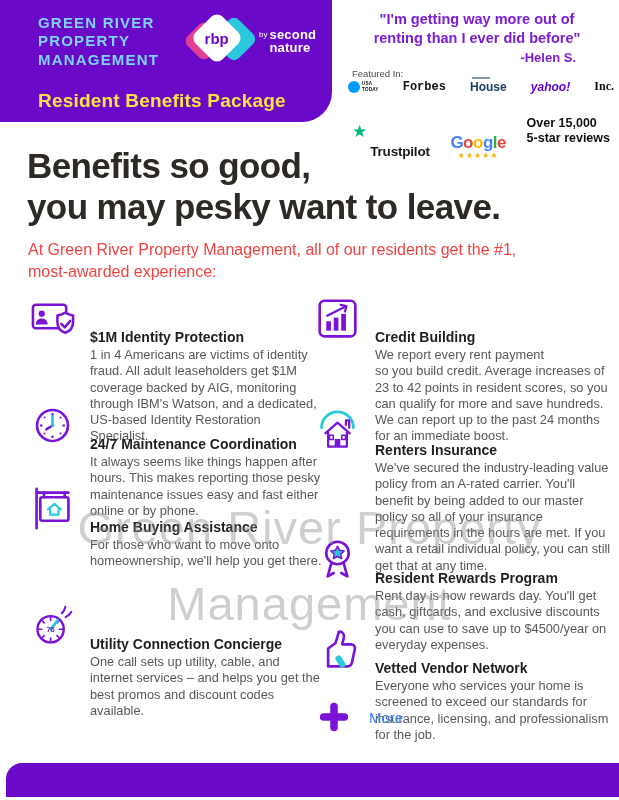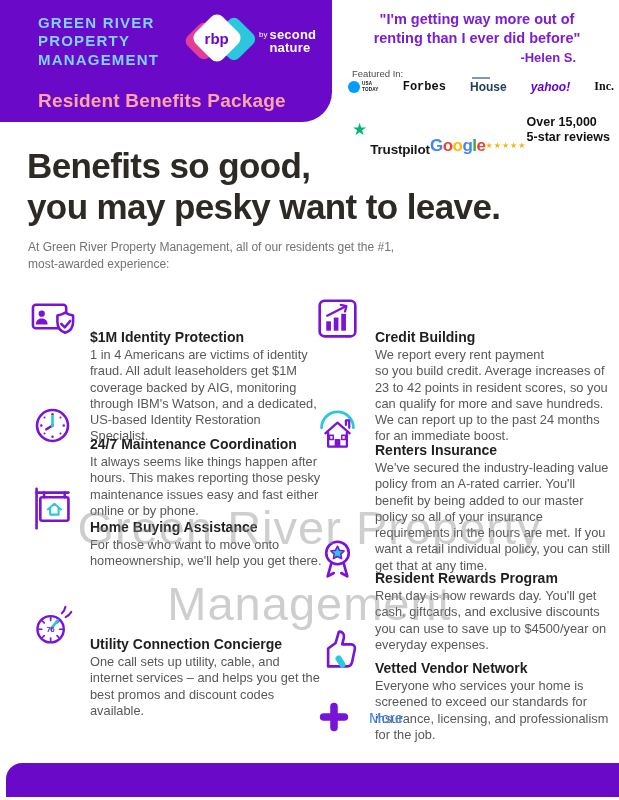--- a/index.html
+++ b/index.html
@@ -2,21 +2,21 @@
 <html><head>
 <meta charset="utf-8">
 <style>
   html,body{margin:0;padding:0;}
   body{background:#e8e8e8;font-family:"Liberation Sans",sans-serif;}
   .page{position:relative;width:619px;height:800px;background:#ffffff;overflow:hidden;margin:0 auto;}
 
   
   .header-box{position:absolute;left:0;top:0;width:332px;height:122px;background:#6A0AC8;border-radius:0 0 30px 0;}
   .company-name{position:absolute;left:38px;top:14px;color:#7dd3fc;font-weight:bold;font-size:15px;line-height:1.22;letter-spacing:1.2px;}
-  .package-title{position:absolute;left:38px;top:90px;color:#fca5a5;font-weight:bold;font-size:19px;letter-spacing:.2px;}
+  .package-title{position:absolute;left:38px;top:90px;color:#fde047;font-weight:bold;font-size:19px;letter-spacing:.2px;}
 
   .rbp-logo{position:absolute;left:183px;top:8px;width:150px;height:70px;}
   .diamond{position:absolute;transform:rotate(45deg);}
   .d-teal{left:34px;top:14px;width:34px;height:34px;background:#2BC7DC;border-radius:7px;}
   .d-pink{left:6px;top:18px;width:30px;height:30px;background:#E23E96;border-radius:7px;}
   .d-white{left:15px;top:11px;width:38px;height:38px;background:#fff;border-radius:8px;display:flex;align-items:center;justify-content:center;}
   .d-white span{transform:rotate(-45deg);color:#6A0AC8;font-weight:bold;font-size:15px;}
   .byline{position:absolute;left:76px;top:20px;display:flex;color:#fff;}
   .byline .by{font-size:8px;margin:2px 2px 0 0;}
   .byline .sn{font-weight:bold;font-size:13px;line-height:1.0;letter-spacing:.2px;}
@@ -33,29 +33,29 @@
   .forbes{font-family:Liberation Mono, monospace;font-weight:bold;font-size:12px;color:#111;}
   .house{font-weight:bold;font-size:12px;color:#1E3F66;position:relative;}
   .house i{position:absolute;left:2px;top:-3px;width:18px;height:2px;background:#1E3F66;opacity:.55;}
   .yahoo{font-weight:bold;font-style:italic;font-size:12px;color:#5F01D1;}
   .inc{font-family:"Liberation Serif",serif;font-weight:bold;font-size:12px;color:#111;}
 
   .review-row{position:absolute;left:352px;top:102px;width:258px;display:flex;align-items:center;justify-content:space-between;}
   .trustpilot{display:flex;align-items:center;gap:3px;}
   .tp-star{color:#00B67A;font-size:17px;line-height:1;}
   .tp-name{font-size:13.5px;font-weight:bold;color:#191919;letter-spacing:-.2px;margin-top:40px;}
-  .google{display:flex;flex-direction:row;align-items:center;line-height:1;margin-top:32px;}
+  .google{display:flex;flex-direction:column;align-items:center;line-height:1;margin-top:32px;}
   .google .word{font-weight:bold;font-size:17px;letter-spacing:-.5px;}
   .g1,.g4{color:#4285F4}.g2{color:#EA4335}.g3{color:#FBBC05}.g5{color:#34A853}.g6{color:#EA4335}
   .g-stars{font-size:8px;color:#F5B50A;letter-spacing:1px;margin-top:1px;}
   .reviews{font-size:12.5px;font-weight:bold;color:#111;line-height:1.2;}
 
   
   .heading{position:absolute;left:27px;top:146px;font-size:35px;font-weight:bold;color:#2D2A26;line-height:1.16;letter-spacing:-.6px;}
-  .intro{position:absolute;left:28px;top:239px;font-size:12px;color:#737373;line-height:1.38;}
+  .intro{position:absolute;left:28px;top:239px;font-size:16px;color:#ef4444;line-height:1.38;}
 
   
   .benefit{position:absolute;display:flex;gap:13px;}
   .bicon{flex:0 0 47px;width:47px;}
   .btext{flex:1;}
   .btitle{font-size:14px;font-weight:bold;color:#1f1f1f;margin-bottom:2px;margin-top:33px;}
   .bbody{font-size:12.8px;color:#57585a;line-height:1.27;white-space:pre-line;}
   .bL{left:30px;width:292px;}
   .bR{left:315px;width:300px;}
   .bL1{top:296px}.bL2{top:403px}.bL3{top:486px}.bL4{top:546px}.bL5{top:603px}

